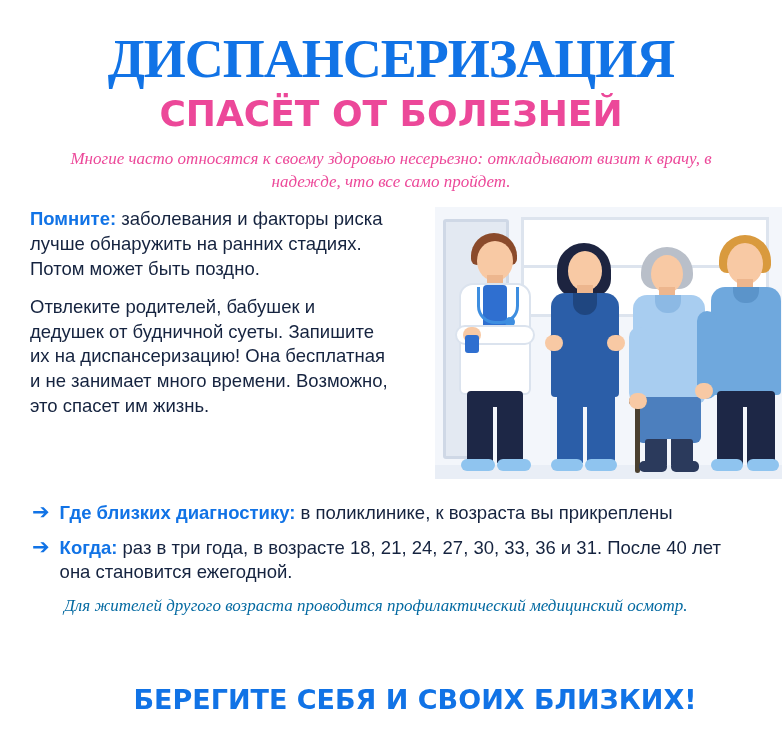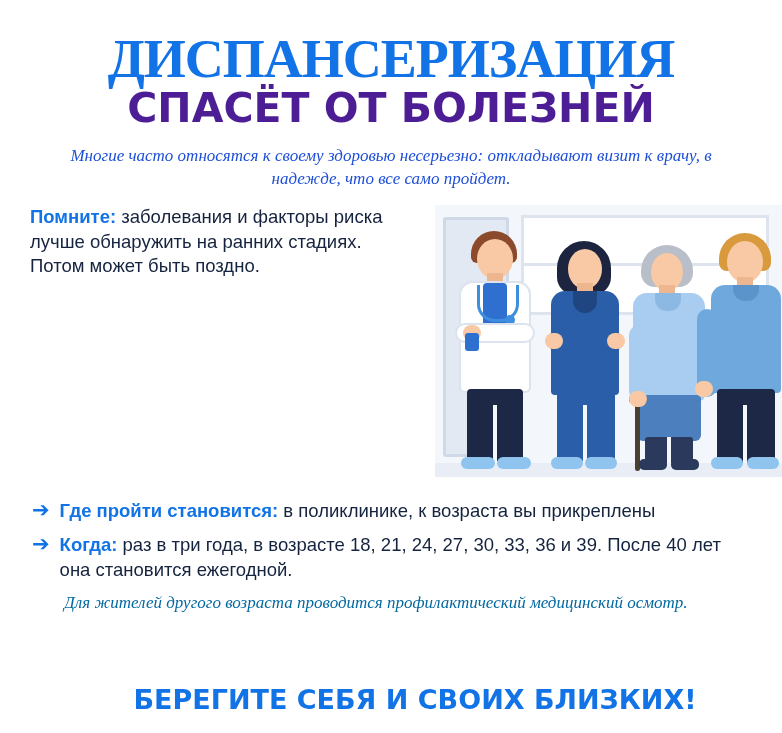--- a/index.html
+++ b/index.html
@@ -29,34 +29,34 @@
     font-size: 54px;
     font-weight: bold;
     letter-spacing: -1px;
     line-height: 1.0;
     padding-top: 32px;
     text-transform: uppercase;
     font-family: Liberation Serif, serif;
   }
   .title-sub {
     text-align: center;
-    color: #4c1d95;
-    font-size: 41px;
+    color: #ec4899;
+    font-size: 36px;
     font-weight: bold;
     letter-spacing: 0px;
     line-height: 1.1;
-    margin-top: 0;
+    margin-top: 8px;
     text-transform: uppercase;
     font-family: "DejaVu Sans", sans-serif;
   }
 
   .lead {
     margin-top: 14px;
     text-align: center;
-    color: #1d4ed8;
+    color: #ec4899;
     font-style: italic;
     font-size: 17px;
     line-height: 1.35;
     font-family: "Liberation Serif", serif;
     padding: 0 22px;
   }
 
   
   .middle {
     display: flex;
@@ -261,20 +261,21 @@
 
   <div class="title-main">Диспансеризация</div>
   <div class="title-sub">спасёт от болезней</div>
 
   <div class="lead">Многие часто относятся к своему здоровью несерьезно: откладывают визит к врачу, в надежде, что все само пройдет.</div>
 
   <div class="middle">
 
     <div class="col-text">
       <p><span class="bold-blue">Помните:</span><span> заболевания и факторы риска лучше обнаружить на ранних стадиях. Потом может быть поздно.</span></p>
+      <p>Отвлеките родителей, бабушек и дедушек от будничной суеты. Запишите их на диспансеризацию! Она бесплатная и не занимает много времени. Возможно, это спасет им жизнь.</p>
     </div>
 
     <div class="col-illus">
       <div class="illus">
         <div class="bg-wall"></div>
         <div class="bg-door"></div>
         <div class="bg-window"></div>
         <div class="bg-window-bar"></div>
         <div class="bg-counter"></div>
 
@@ -335,26 +336,26 @@
 
         <div class="floor"></div>
       </div>
     </div>
   </div>
 
   <div class="bullets">
 
     <div class="bullet">
       <span class="arrow">➔</span>
-      <span class="bullet-text"><span class="bold-blue">Где пройти становится:</span><span> в поликлинике, к возраста вы прикреплены</span></span>
+      <span class="bullet-text"><span class="bold-blue">Где близких диагностику:</span><span> в поликлинике, к возраста вы прикреплены</span></span>
     </div>
 
     <div class="bullet">
       <span class="arrow">➔</span>
-      <span class="bullet-text"><span class="bold-blue">Когда:</span><span> раз в три года, в возрасте 18, 21, 24, 27, 30, 33, 36 и 39. После 40 лет она становится ежегодной.</span></span>
+      <span class="bullet-text"><span class="bold-blue">Когда:</span><span> раз в три года, в возрасте 18, 21, 24, 27, 30, 33, 36 и 31. После 40 лет она становится ежегодной.</span></span>
     </div>
 
     <div class="note">Для жителей другого возраста проводится профилактический медицинский осмотр.</div>
   </div>
 
   <div class="footer">Берегите себя и своих близких!</div>
 
 </div>
 
 </body></html>

